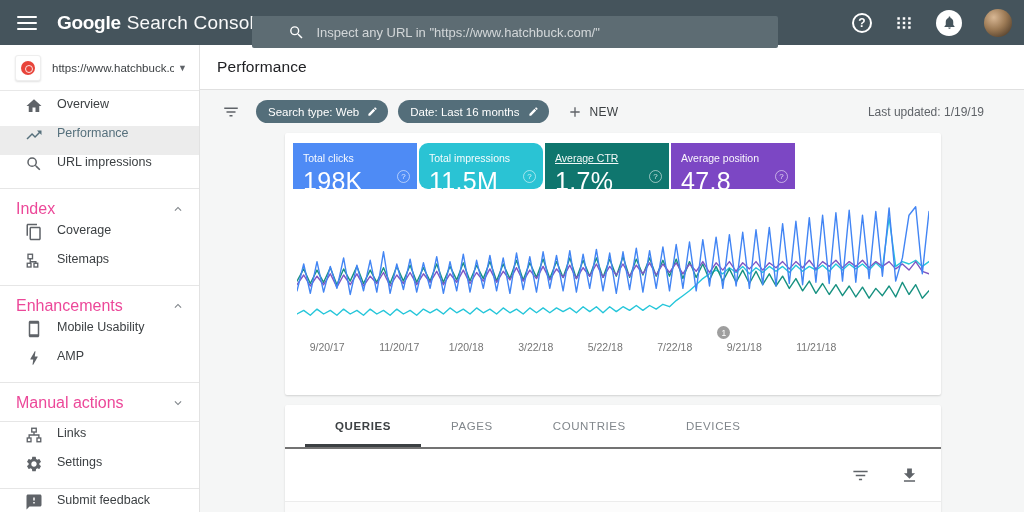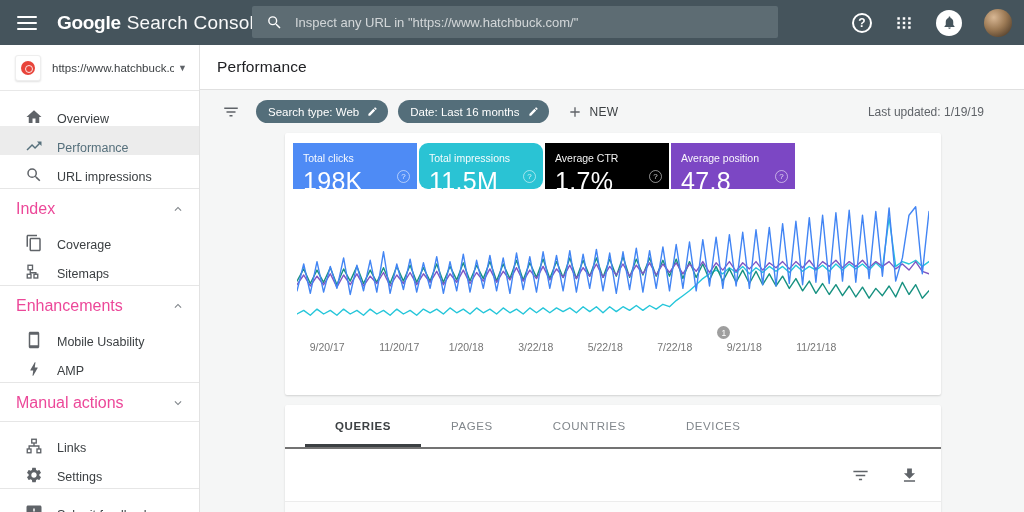--- a/index.html
+++ b/index.html
@@ -7,39 +7,39 @@
   body { font-family:"Liberation Sans", sans-serif; background:#f5f6f6; position:relative; }
   svg { display:block; }
 
   
   .topbar { position:absolute; top:0; left:0; width:1024px; height:45px; background:#45545c; display:flex; align-items:center; z-index:30; }
   .hamburger { width:20px; height:14px; margin-left:17px; display:flex; flex-direction:column; justify-content:space-between; cursor:pointer; }
   .hamburger span { display:block; height:2px; background:#fff; border-radius:1px; }
   .logo { margin-left:20px; color:#fff; font-size:19px; white-space:nowrap; display:flex; align-items:baseline; }
   .logo .g { font-weight:700; letter-spacing:-0.3px; margin-right:6px; }
   .logo .rest { font-weight:400; letter-spacing:0.2px; opacity:0.97; }
-  .searchbox { position:absolute; left:252px; top:6px; width:526px; height:32px; background:#5d6c73; border-radius:2px; display:flex; align-items:center; }
+  .searchbox { position:absolute; left:252px; top:16px; width:526px; height:32px; background:#5d6c73; border-radius:2px; display:flex; align-items:center;justify-content:center; }
   .searchbox svg { margin:0 12px 0 14px; flex:none; }
   .searchbox input { background:transparent; border:none; outline:none; color:#fff; font-size:13px; width:440px; font-family:"Liberation Sans",sans-serif; }
   .searchbox input::placeholder { color:rgba(255,255,255,0.72); }
   .topbar-right { position:absolute; right:12px; top:0; height:45px; display:flex; align-items:center; gap:22px; }
   .help-circle { width:20px; height:20px; border:2px solid #fff; border-radius:50%; color:#fff; font-size:12px; font-weight:700; display:flex; align-items:center; justify-content:center; cursor:pointer; }
   .bell-circle { width:26px; height:26px; background:#fff; border-radius:50%; display:flex; align-items:center; justify-content:center; cursor:pointer; }
   .avatar { width:28px; height:28px; border-radius:50%; background:radial-gradient(circle at 35% 30%, #d8b794 0%, #9c7a55 45%, #54402c 85%); cursor:pointer; }
 
   
   .sidebar { position:absolute; top:45px; left:0; width:200px; height:467px; background:#fff; border-right:1px solid #e2e2e2; z-index:20; }
   .property { height:46px; border-bottom:1px solid #e8e8e8; display:flex; align-items:center; padding:0 12px 0 15px; cursor:pointer; }
   .favicon { width:26px; height:26px; background:#fff; border:1px solid #eee; border-radius:3px; box-shadow:0 1px 2px rgba(0,0,0,0.12); display:flex; align-items:center; justify-content:center; flex:none; }
   .favicon .dot { width:14px; height:14px; border-radius:50%; background:#e8443a; position:relative; }
   .favicon .dot::after { content:""; position:absolute; left:4px; top:4px; width:6px; height:6px; border-radius:50%; border:1.5px solid rgba(255,255,255,0.85); }
   .property .url { font-size:11.5px; color:#3c4043; margin-left:11px; flex:1; white-space:nowrap; overflow:hidden; }
   .property .caret { color:#5f6368; font-size:9px; margin-left:4px; }
   .nav { padding-top:6px; }
-  .nav-item { height:29px; display:flex; align-items:flex-end; padding-left:25px; cursor:pointer; color:#3c4043; }
+  .nav-item { height:29px; display:flex; align-items:flex-start; padding-left:25px; cursor:pointer; color:#3c4043; }
   .nav-item .nicon { width:18px; height:18px; color:#5f6368; flex:none; }
   .nav-item .nlabel { font-size:12.5px; margin-left:14px; }
   .nav-item.selected { background:#ececec; color:#56707c; }
   .nav-item.selected .nicon { color:#56707c; }
   .nav-item.selected .nlabel { font-weight:500; }
   .nav-divider { height:1px; background:#e6e6e6; margin:4px 0; }
   .section-header { height:28px; margin-top:6px; display:flex; align-items:center; padding:0 14px 0 16px; cursor:pointer; }
   .section-header .slabel { font-size:16px; color:#ec4899; flex:1; }
   .section-header .chev { color:#80868b; width:14px; height:14px; }
 
@@ -254,21 +254,21 @@
         <div class="metric-card" style="background: rgb(78, 139, 245);">
           <div class="metric-label">Total clicks</div>
           <div class="metric-value">198K</div>
           <div class="metric-help">?</div>
         </div>
         <div class="metric-card" style="background: rgb(42, 195, 212); border-radius: 9px;">
           <div class="metric-label">Total impressions</div>
           <div class="metric-value">11.5M</div>
           <div class="metric-help">?</div>
         </div>
-        <div class="metric-card" style="background: #000000;">
+        <div class="metric-card" style="background: #0f766e; text-decoration: underline;">
           <div class="metric-label">Average CTR</div>
           <div class="metric-value">1.7%</div>
           <div class="metric-help">?</div>
         </div>
         <div class="metric-card" style="background: rgb(124, 71, 196);">
           <div class="metric-label">Average position</div>
           <div class="metric-value">47.8</div>
           <div class="metric-help">?</div>
         </div>
       </div>

